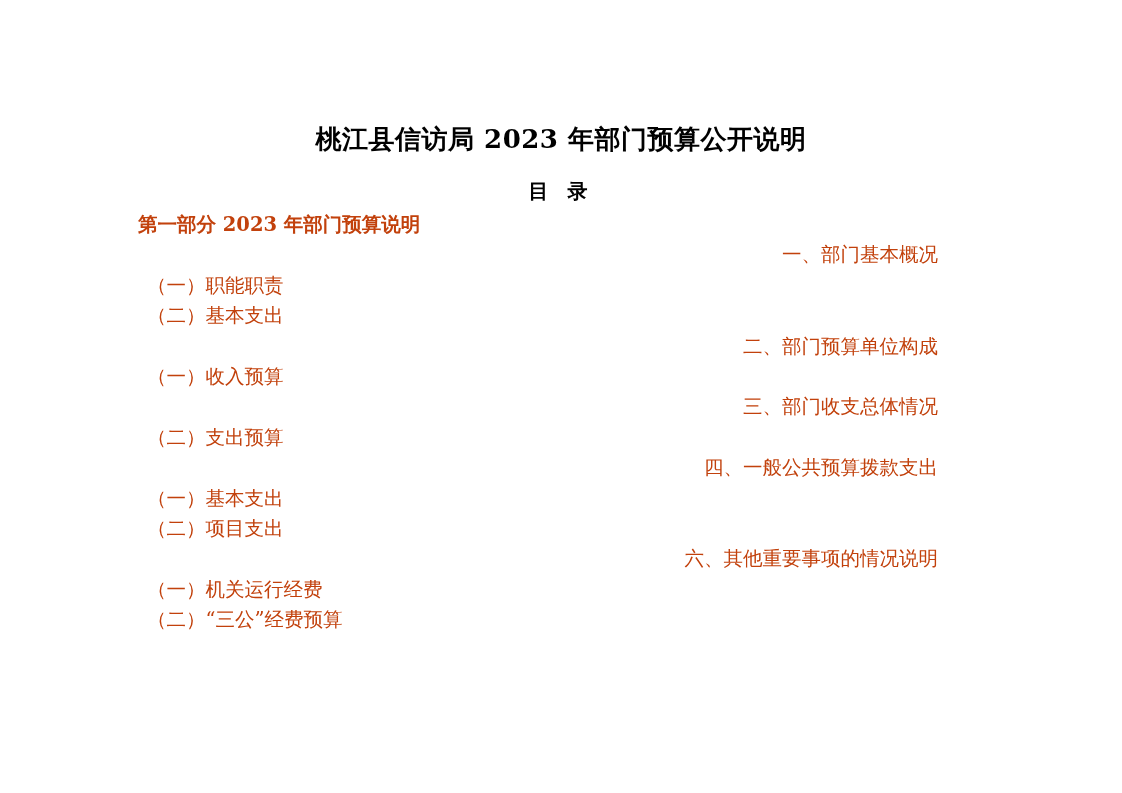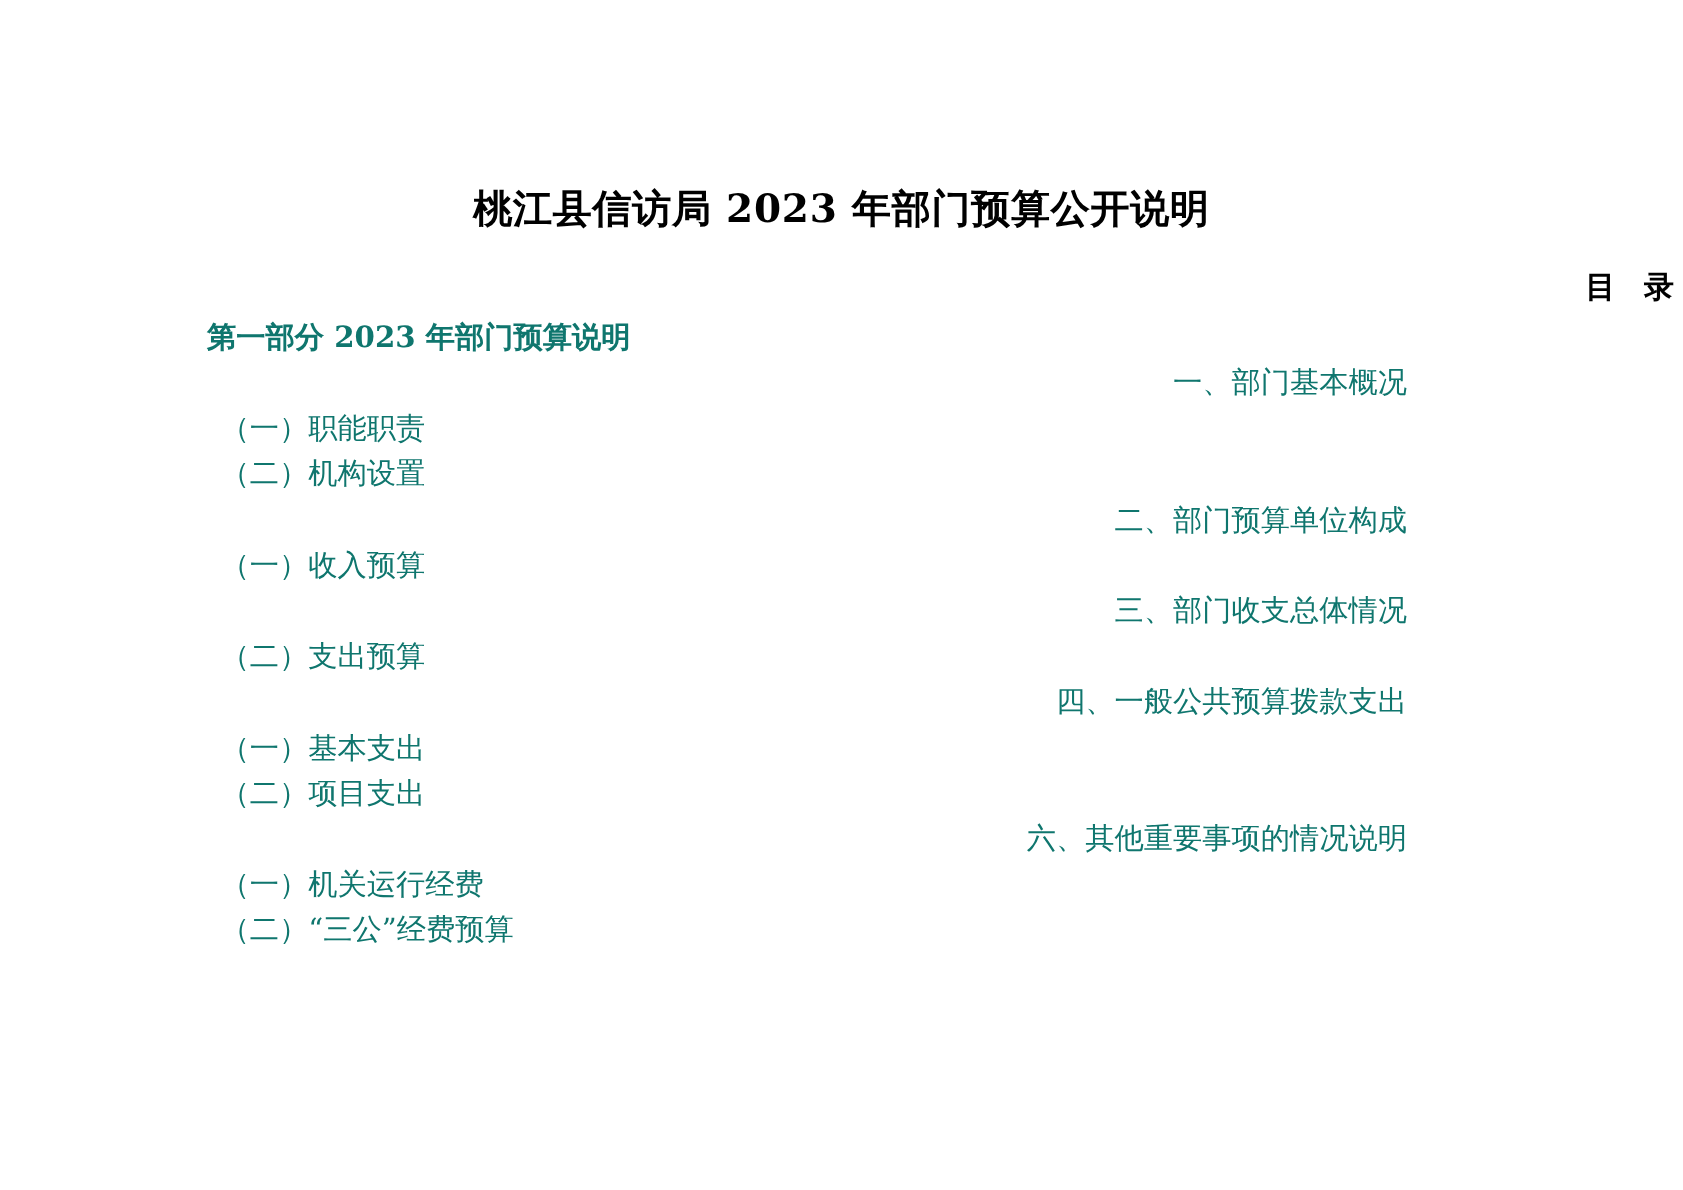--- a/index.html
+++ b/index.html
@@ -28,38 +28,38 @@
     font-weight: bold;
     font-size: 26px;
     letter-spacing: 0.5px;
     white-space: nowrap;
   }
   .toc-title {
     position: absolute;
     top: 178px;
     left: 0;
     width: 1122px;
-    text-align: right;
+    text-align: center;
     font-family: "DejaVu Serif", "Liberation Serif", serif;
     font-weight: bold;
     font-size: 20px;
     letter-spacing: 6px;
   }
   .toc-list {
     position: absolute;
     top: 210px;
     left: 138px;
     width: 800px;
   }
   .toc-entry {
     font-family: "DejaVu Serif", "Liberation Serif", serif;
     font-size: 19.5px;
     line-height: 30.4px;
     white-space: nowrap;
-    color: #0f766e;
+    color: #c2410c;
   }
   .toc-entry.level-0 {
     font-weight: bold;
     font-size: 19.5px;
     letter-spacing: 0px;
   }
   .toc-entry.level-1 {
     font-weight: normal;
     padding-left: 0px;
     text-align: right;
@@ -75,21 +75,21 @@
 <div class="page">
 
   <div class="doc-title">桃江县信访局 2023 年部门预算公开说明</div>
 
   <div class="toc-title">目 录</div>
 
   <div class="toc-list">
     <div class="toc-entry level-0">第一部分 2023 年部门预算说明</div>
     <div class="toc-entry level-1">一、部门基本概况</div>
     <div class="toc-entry level-2">（一）职能职责</div>
-    <div class="toc-entry level-2">（二）机构设置</div>
+    <div class="toc-entry level-2">（二）基本支出</div>
     <div class="toc-entry level-1">二、部门预算单位构成</div>
     <div class="toc-entry level-2">（一）收入预算</div>
     <div class="toc-entry level-1">三、部门收支总体情况</div>
     <div class="toc-entry level-2">（二）支出预算</div>
     <div class="toc-entry level-1">四、一般公共预算拨款支出</div>
     <div class="toc-entry level-2">（一）基本支出</div>
     <div class="toc-entry level-2">（二）项目支出</div>
     <div class="toc-entry level-1">六、其他重要事项的情况说明</div>
     <div class="toc-entry level-2">（一）机关运行经费</div>
     <div class="toc-entry level-2">（二）“三公”经费预算</div>

